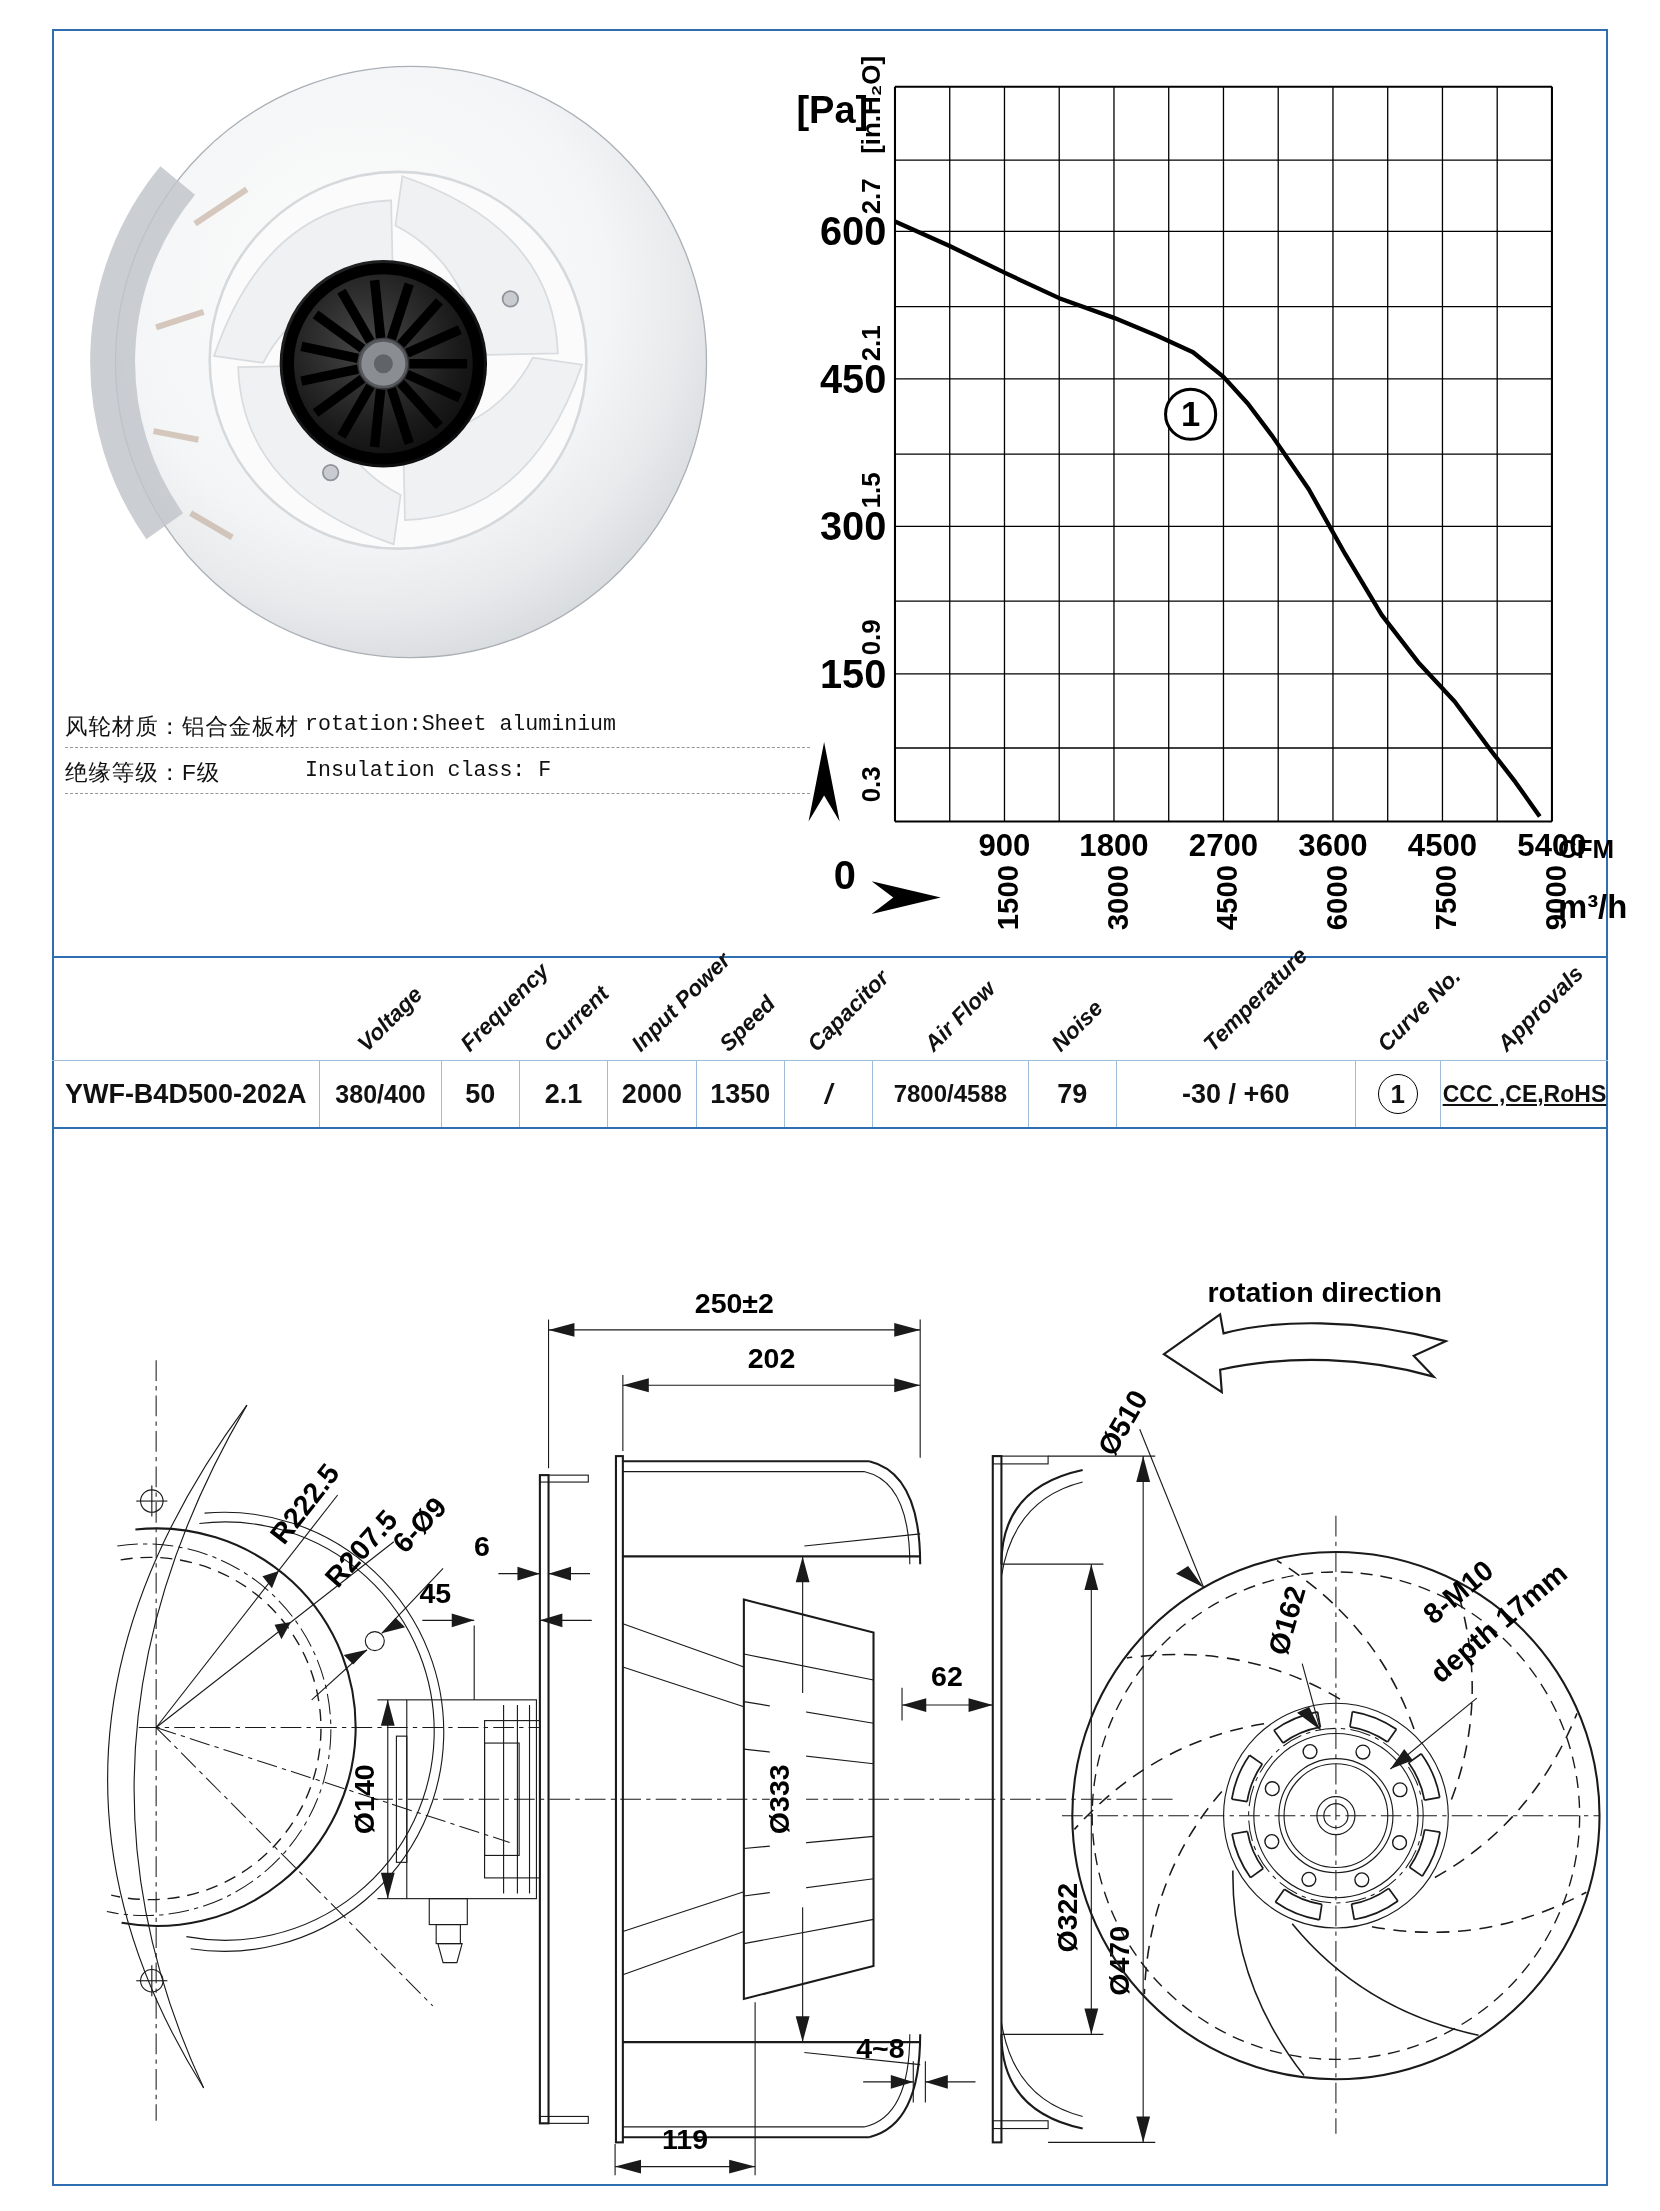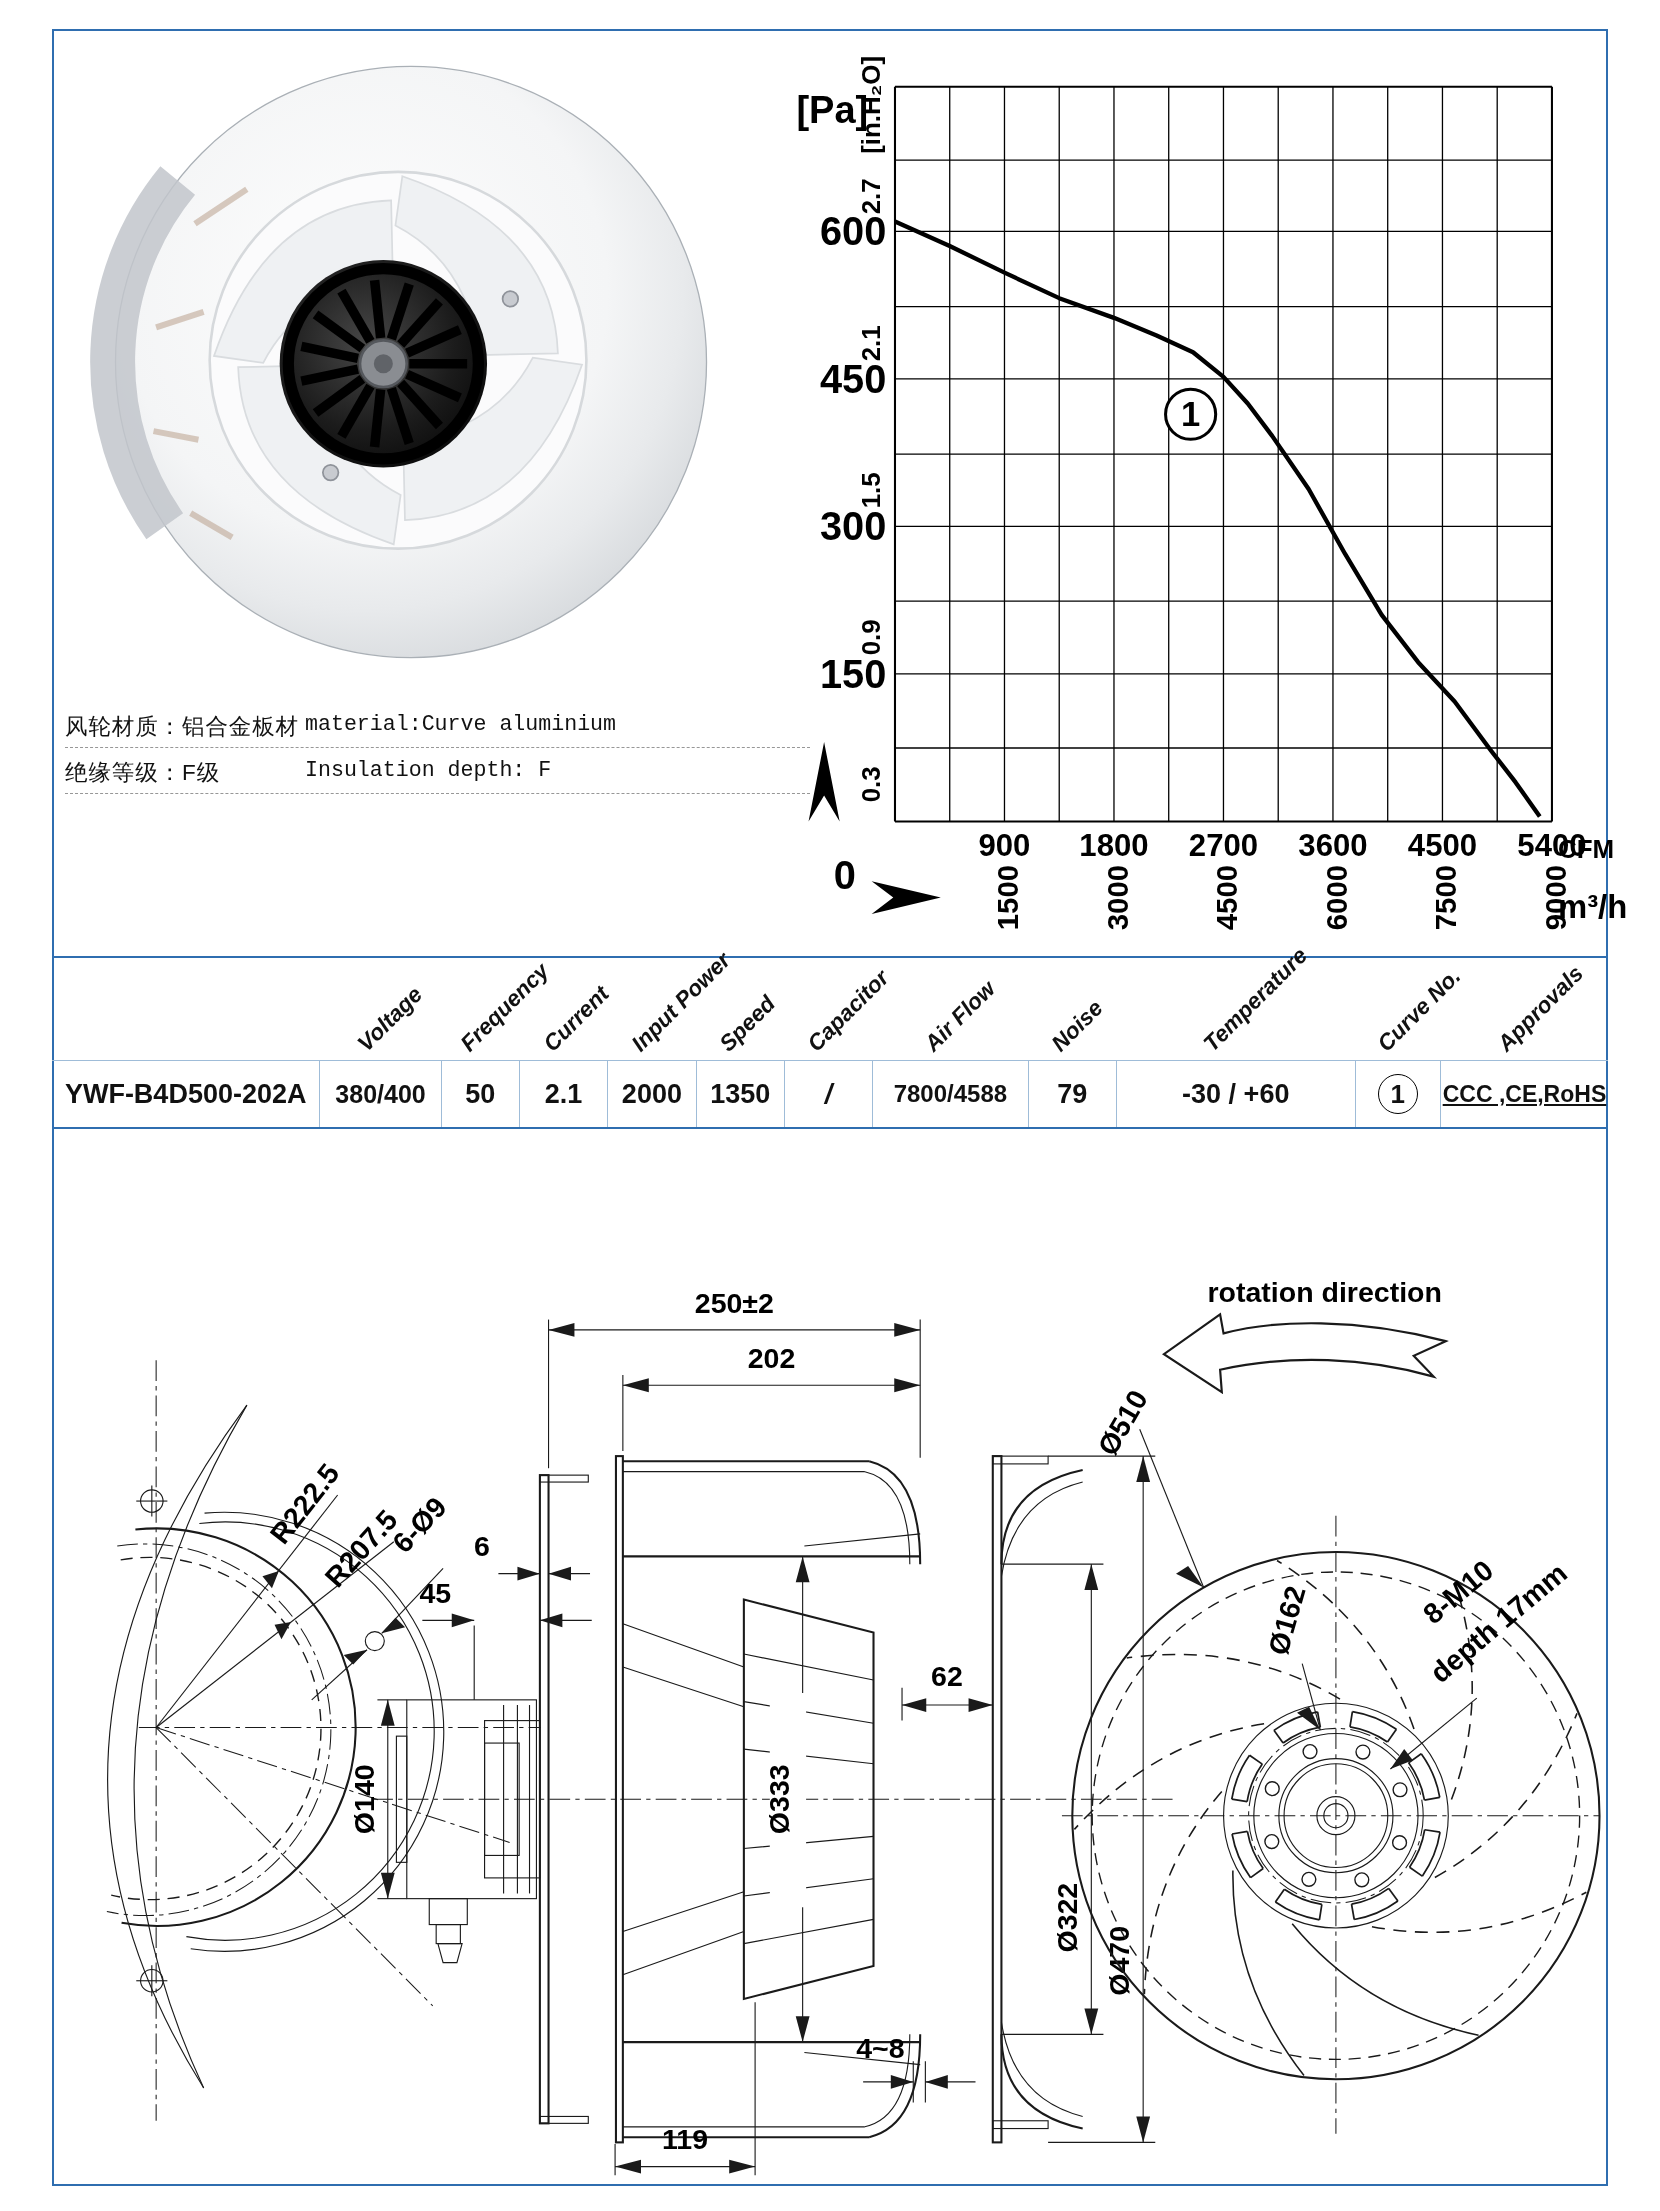--- a/index.html
+++ b/index.html
@@ -146,25 +146,25 @@
     <text x="97" y="968" font-size="46" font-weight="bold" text-anchor="middle">0</text>
     <text x="922" y="932" font-size="30" font-weight="bold">CFM</text>
     <text x="922" y="1002" font-size="38" font-weight="bold">m³/h</text>
     <path d="M73 798 L55 890 L73 860 L91 890 Z" fill="#000"></path>
     <path d="M208 978 L128 959 L153 978 L128 997 Z" fill="#000"></path>
   </svg>
 
   <div id="specs">
     <div class="spec-row">
       <span class="spec-zh">风轮材质：铝合金板材</span>
-      <span class="spec-en mono">material:Curve aluminium</span>
+      <span class="spec-en mono">rotation:Sheet aluminium</span>
     </div>
     <div class="spec-row">
       <span class="spec-zh">绝缘等级：F级</span>
-      <span class="spec-en mono">Insulation depth: F</span>
+      <span class="spec-en mono">Insulation class: F</span>
     </div>
   </div>
 
   <table id="spec-table">
     <colgroup>
       <col style="width:267px">
         <col style="width:121px">
         <col style="width:78px">
         <col style="width:88px">
       <col style="width:88px">

